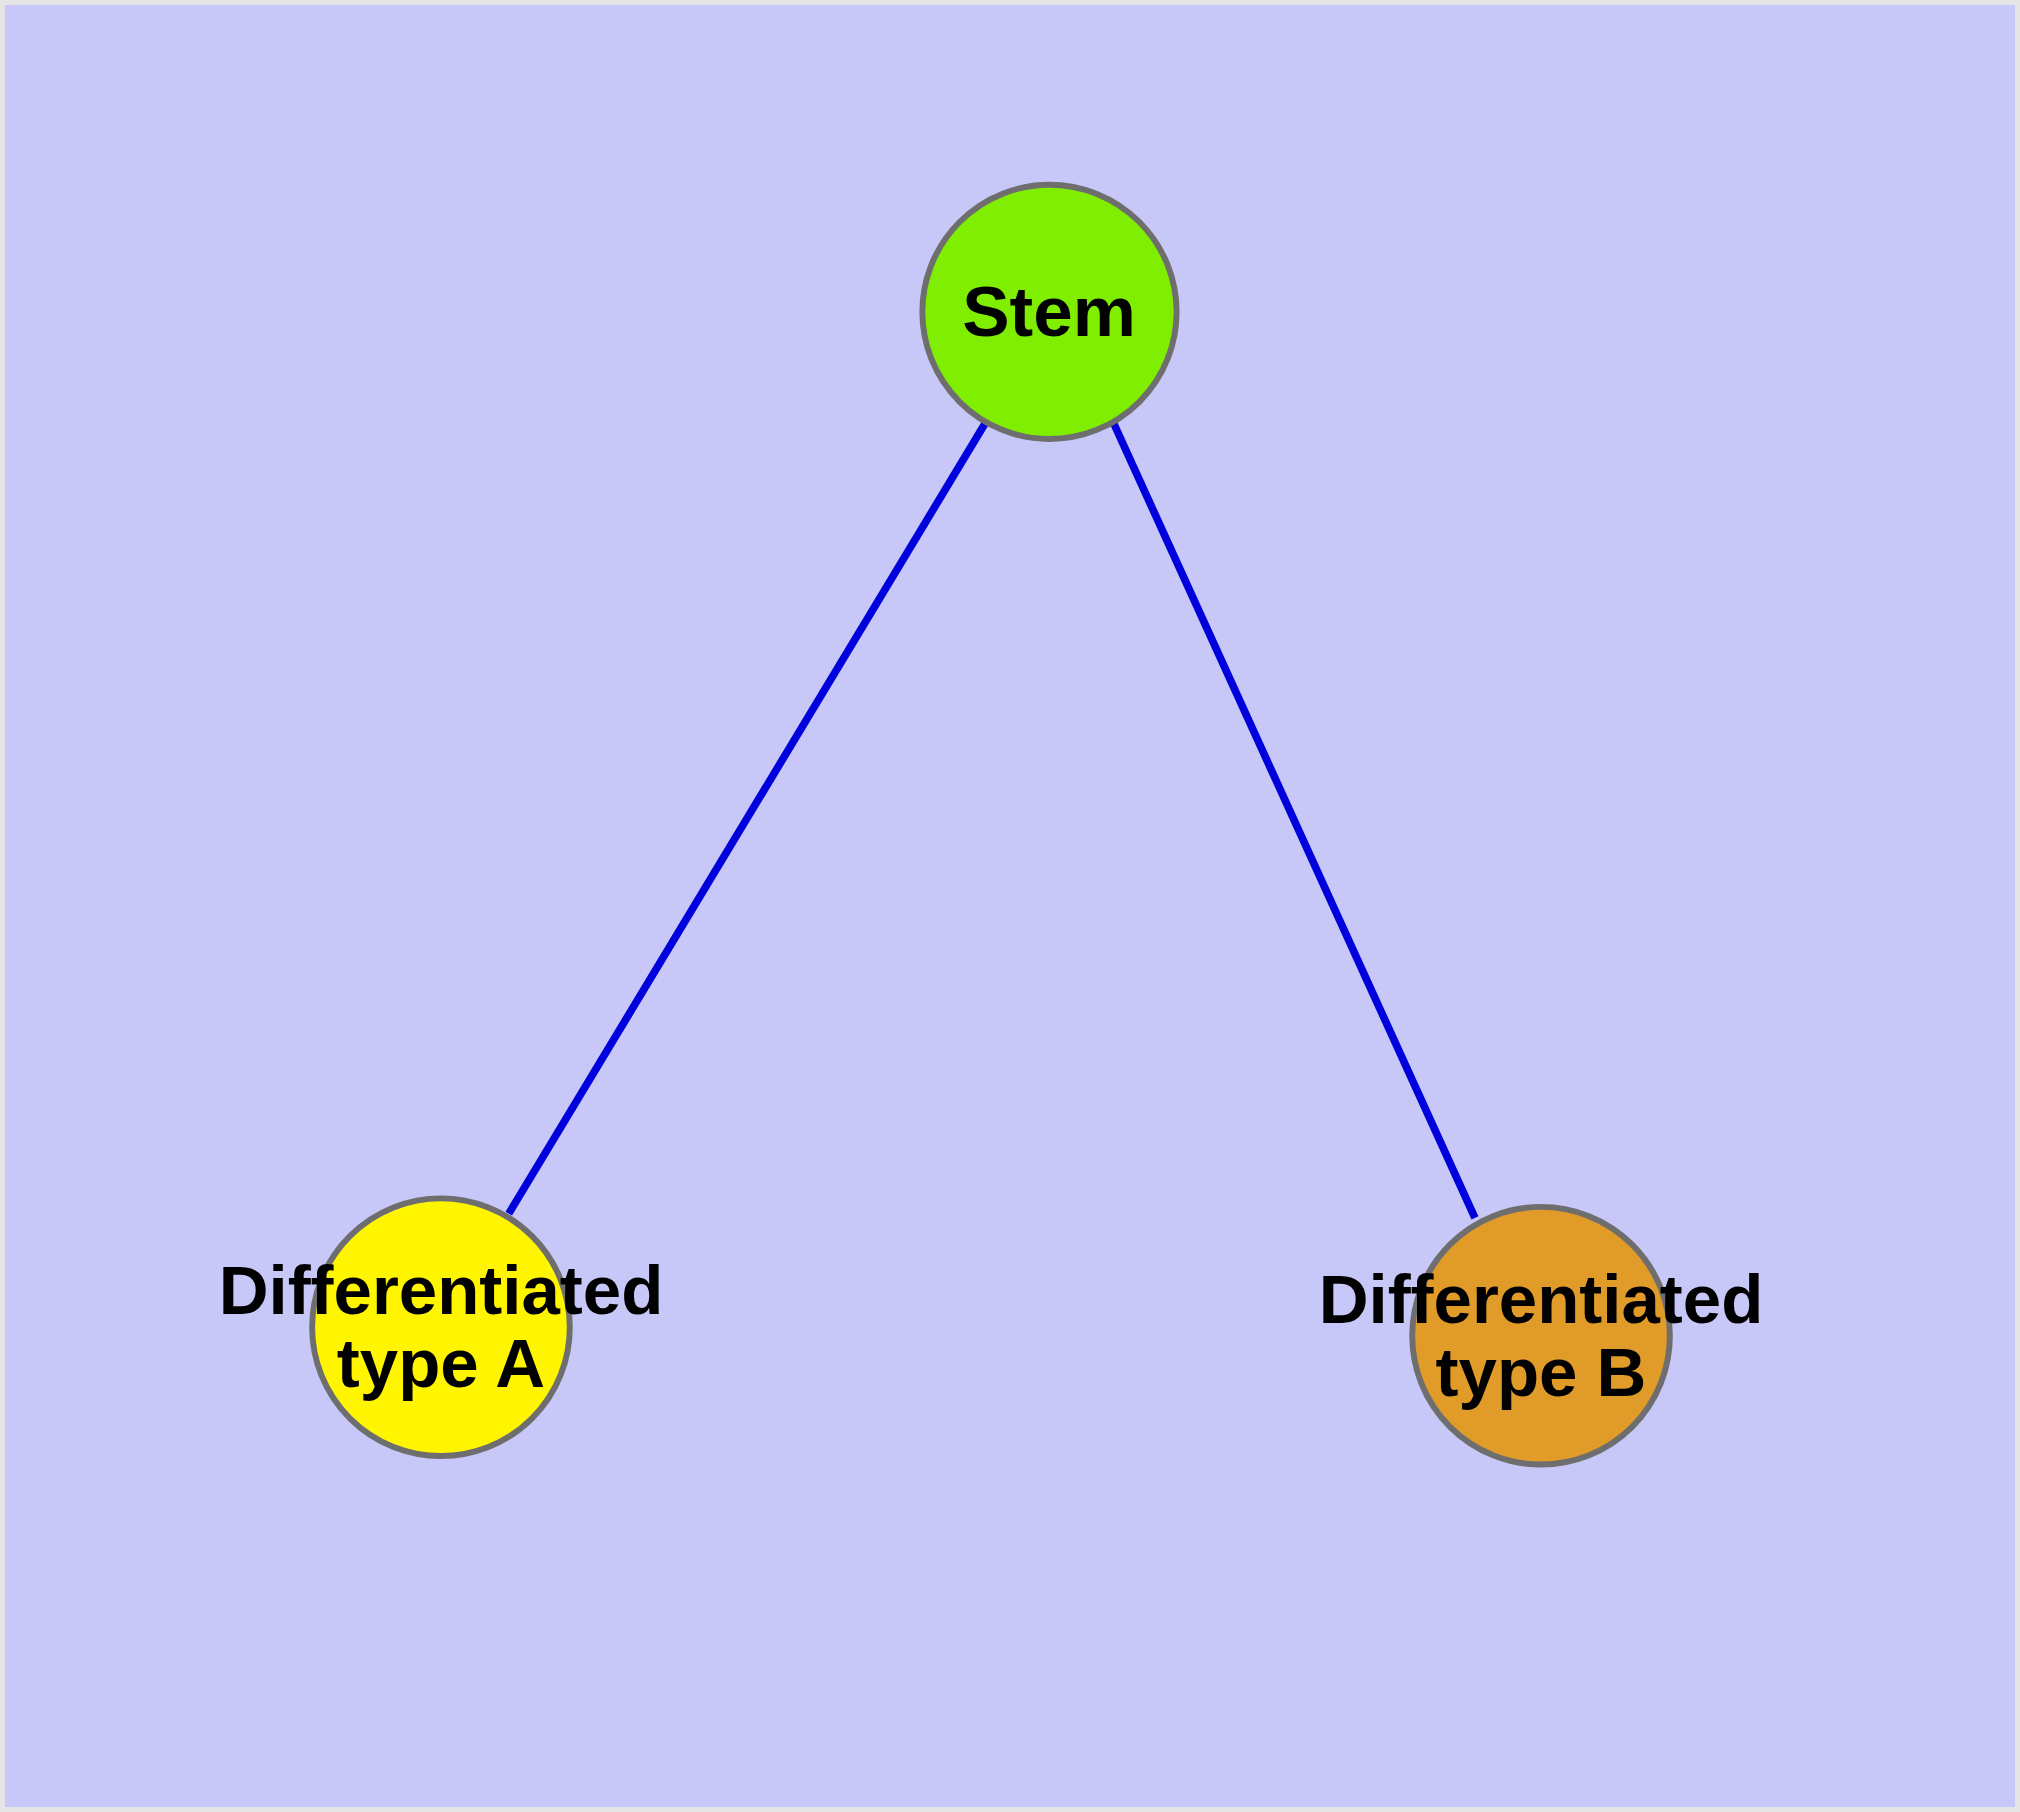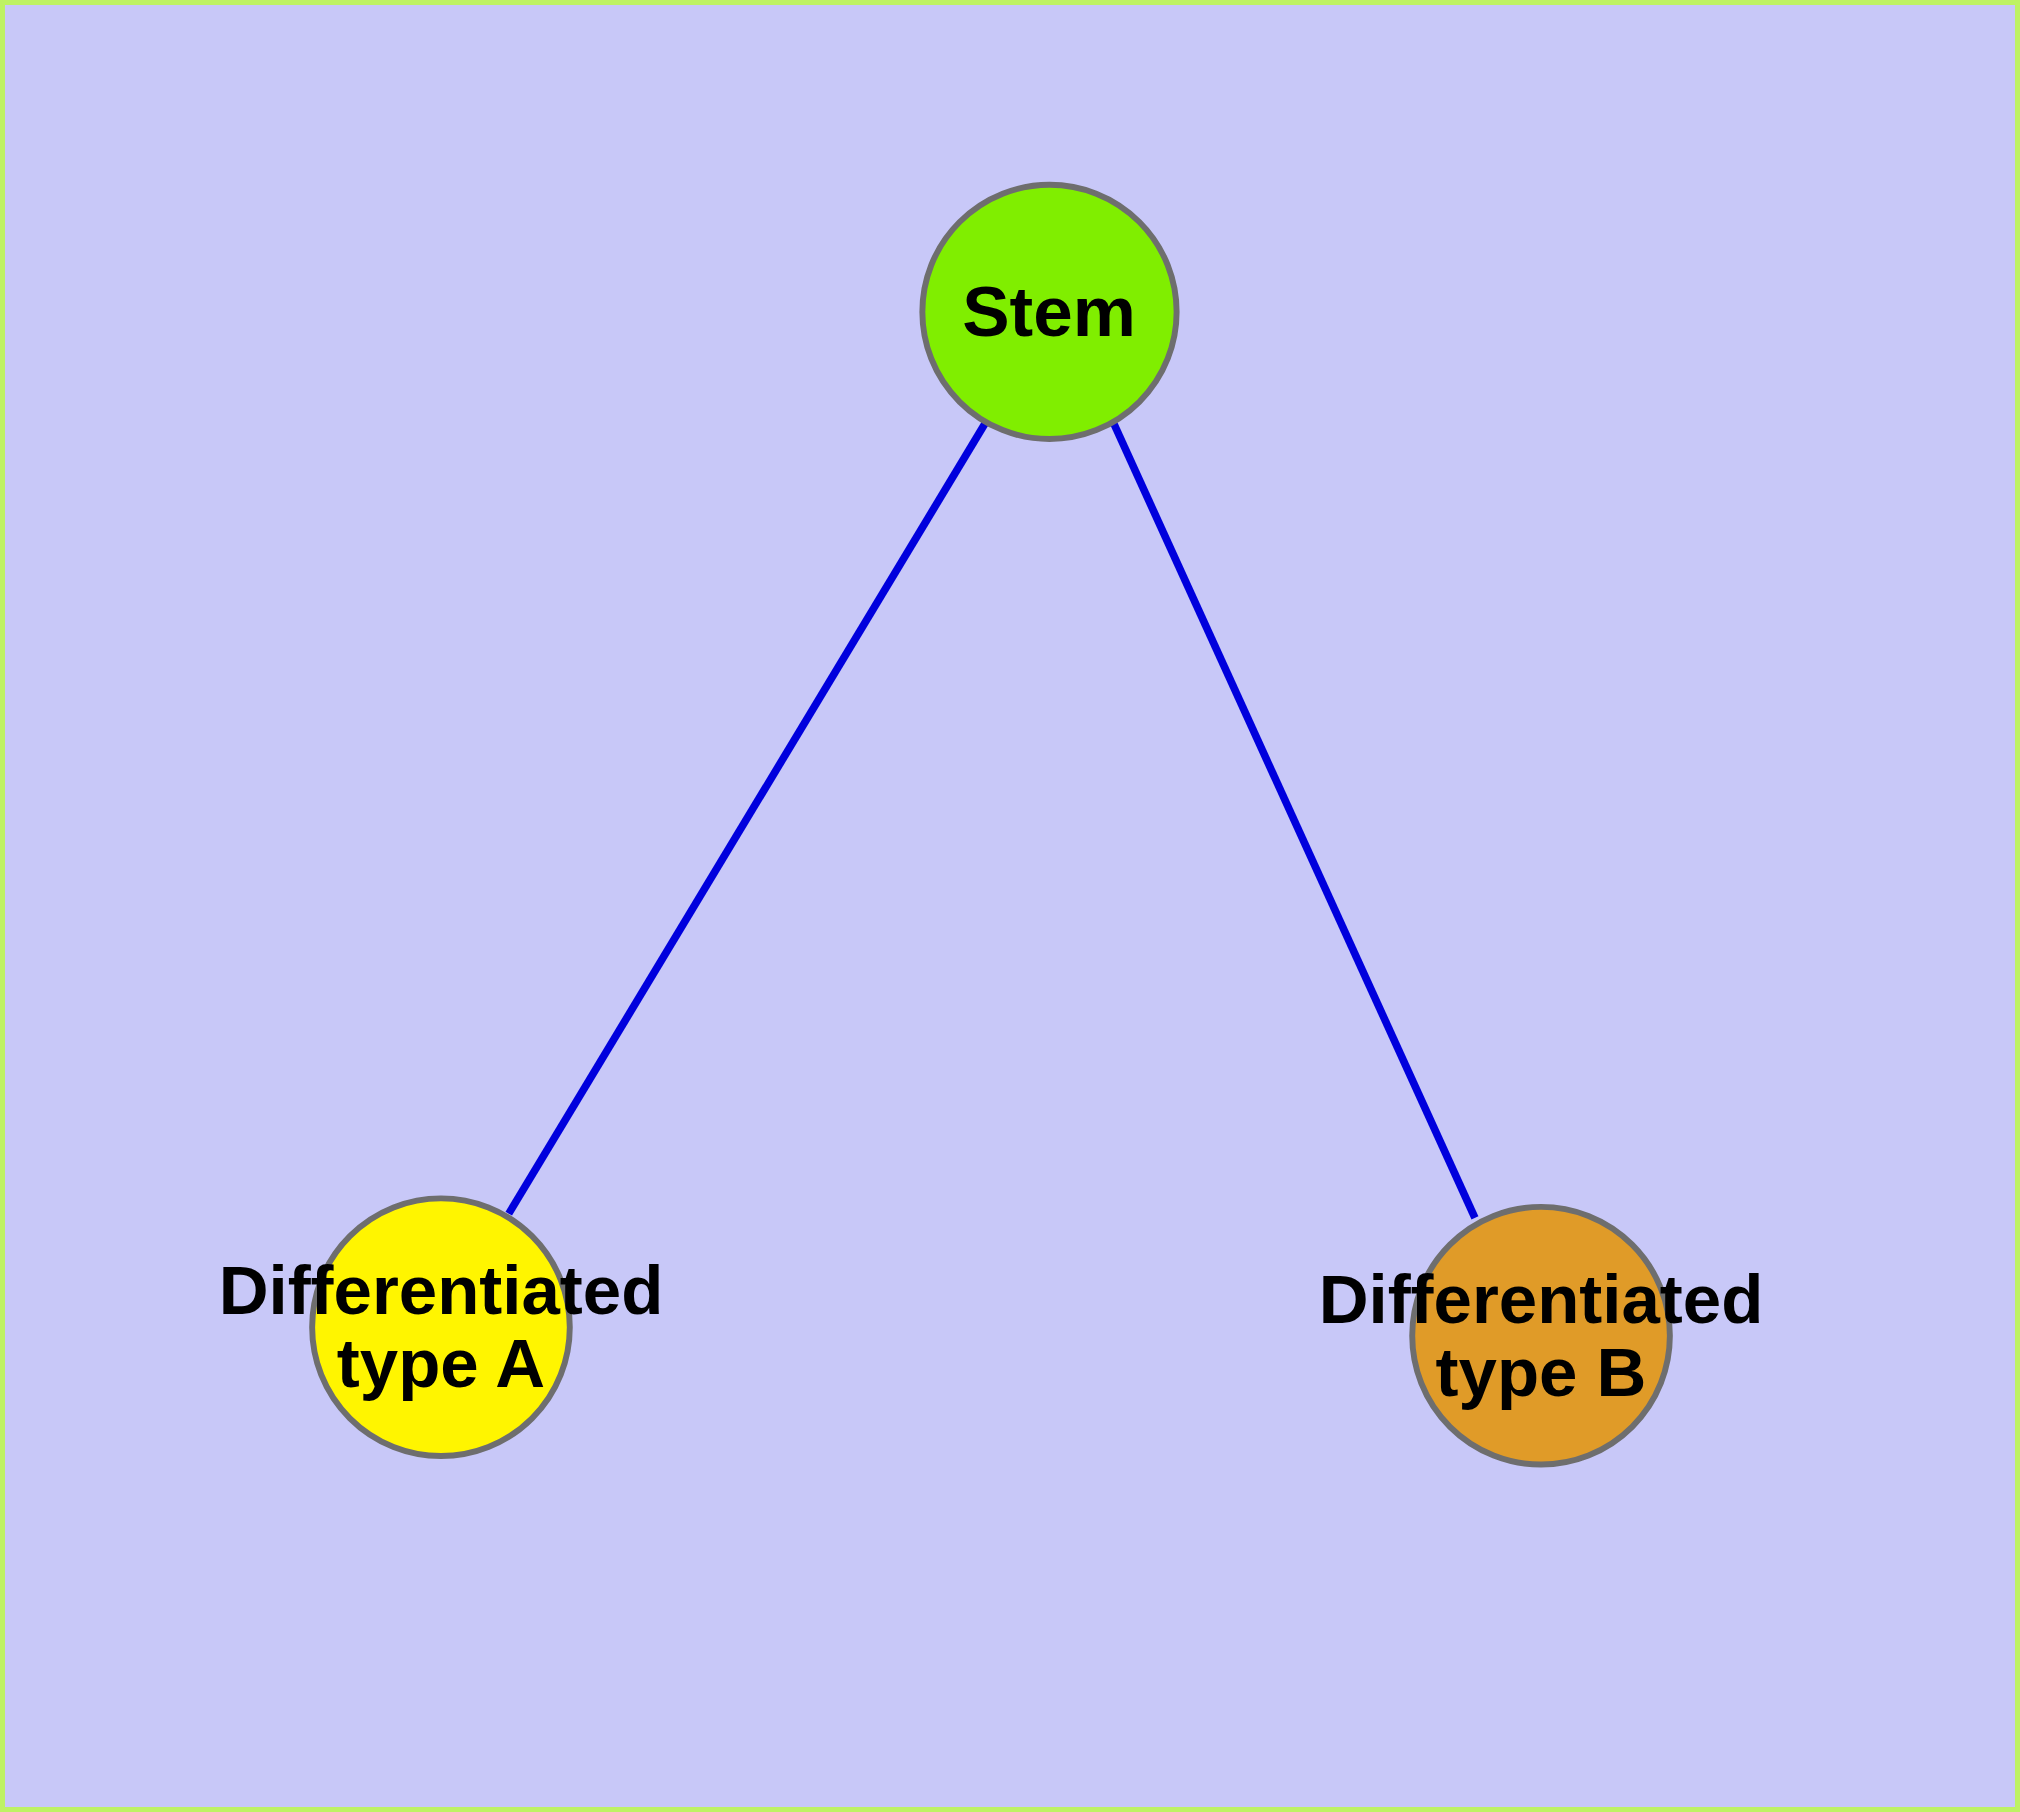--- a/index.html
+++ b/index.html
@@ -7,21 +7,21 @@
     padding: 0;
     background: #ffffff;
   }
   body {
     font-family: "Liberation Sans", sans-serif;
   }
   #canvas {
     position: relative;
     width: 2021px;
     height: 1812px;
-    background: #bef264;
+    background: #e5e5e5;
     overflow: hidden;
   }
   #graph-surface {
     position: absolute;
     left: 5.1px;
     top: 5.1px;
     width: 2010px;
     height: 1802px;
     background: #c8c8f8;
   }

